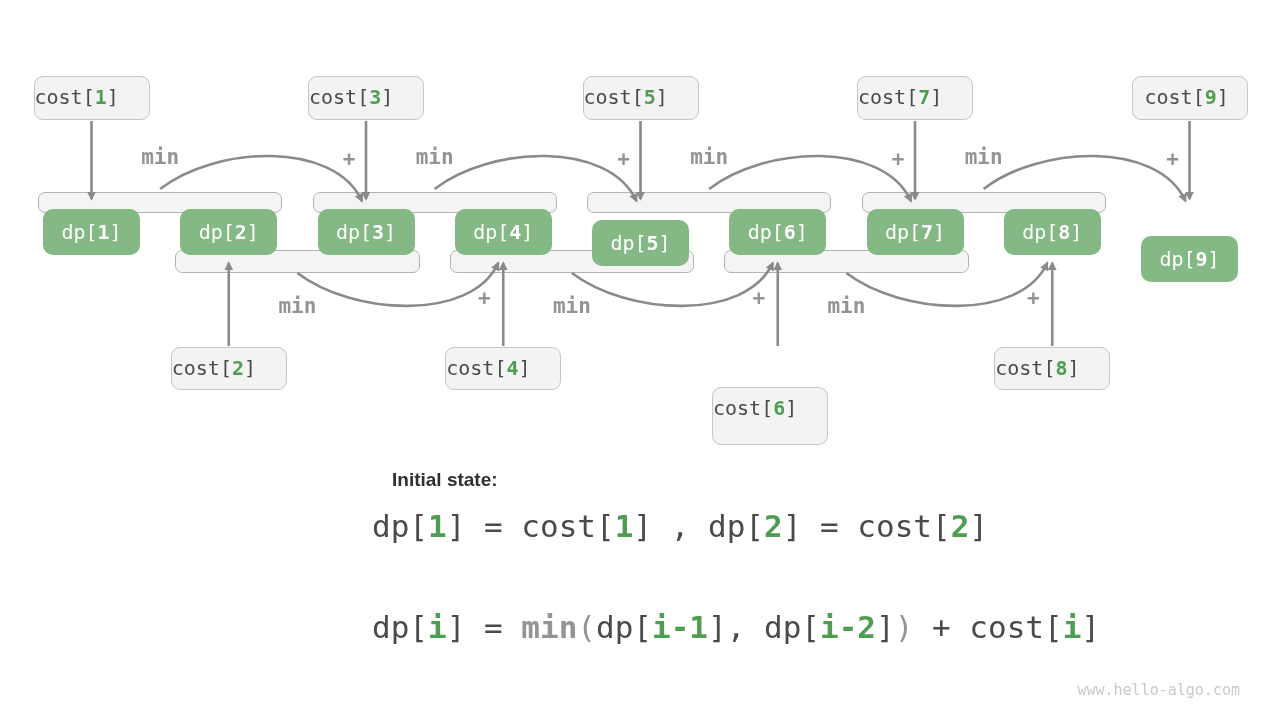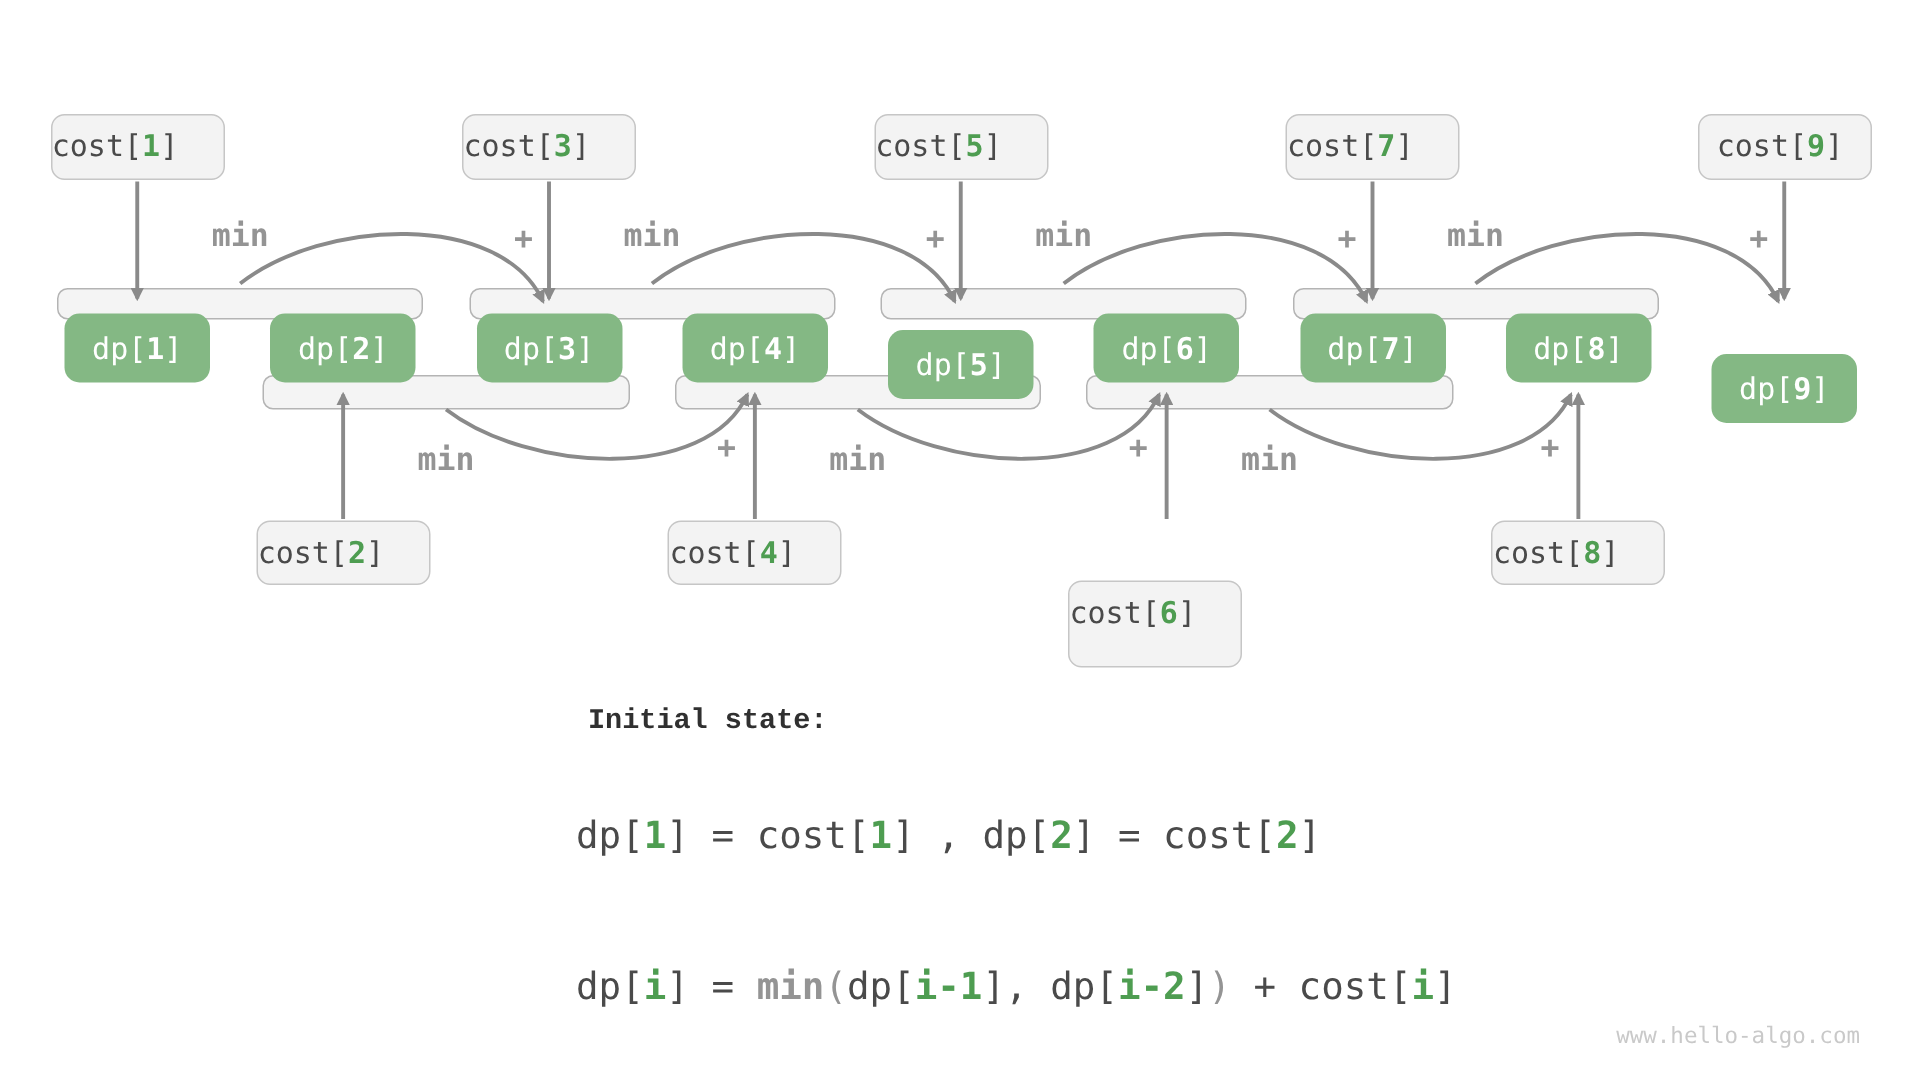--- a/index.html
+++ b/index.html
@@ -10,23 +10,23 @@
   .dp-box{position:absolute;width:97px;height:46px;border-radius:10px;background:var(--green-box);
           color:#ffffff;font-size:20px;text-align:center;line-height:46px;z-index:2;}
   .cost-box{position:absolute;width:116px;height:44px;box-sizing:border-box;border-radius:9px;
             background:var(--cost-fill);border:1.6px solid var(--cost-border);color:var(--dark-text);
             font-size:20px;text-align:left;line-height:41px;z-index:2;}
   .dp-box .n{font-weight:700;}
   .cost-box .n{font-weight:700;color:var(--green-text);}
   .op{position:absolute;transform:translate(-50%,-50%);color:var(--operator);font-weight:700;
       font-size:21px;z-index:4;white-space:pre;}
   #arrows{position:absolute;left:0;top:0;z-index:3;}
-  .notes-title{position:absolute;left:392px;font-family:Liberation Mono, monospace;
+  .notes-title{position:absolute;left:392px;font-family:Liberation Sans, sans-serif;
                font-weight:700;font-size:19px;color:var(--heading);}
-  .eq{position:absolute;left:384px;font-size:25px;color:var(--dark-text);white-space:pre;margin-top:34px;}
+  .eq{position:absolute;left:372px;font-size:31px;color:var(--dark-text);white-space:pre;}
   .eq .seg-green{color:var(--green-text);font-weight:700;}
   .eq .seg-gray{color:var(--operator);}
   .eq .seg-graybold{color:var(--operator);font-weight:700;}
   #watermark{position:absolute;right:40px;top:681px;font-size:15px;color:var(--watermark-color);}
 </style>
 </head>
 <body>
 
 <div id="stage" style="--green-box: #84b884; --green-text: #4e9d51; --operator: #949494; --dark-text: #4a4a4a; --cost-fill: #f3f3f3; --cost-border: #c6c6c6; --bracket-fill: #f4f4f4; --bracket-border: #b4b4b4; --heading: #303030; --watermark-color: #c9c9c9;">
   <svg id="arrows" width="1280" height="720" viewBox="0 0 1280 720">

